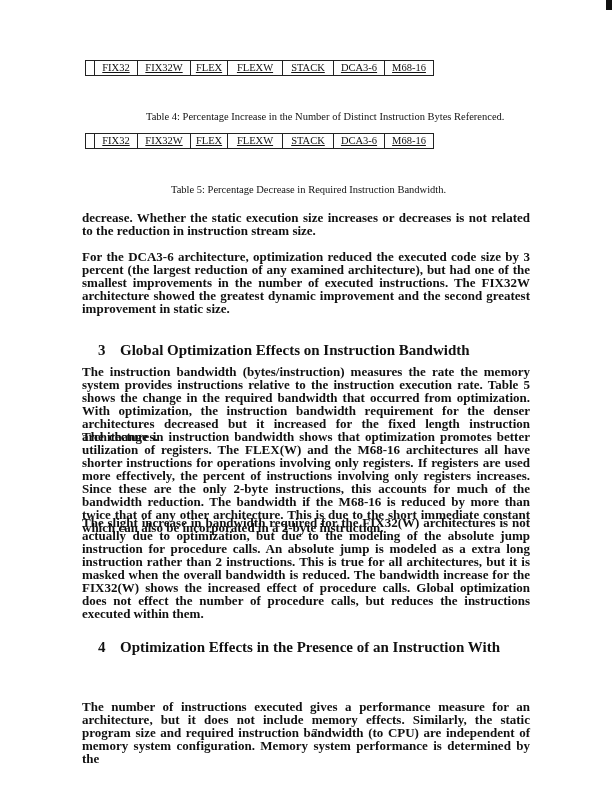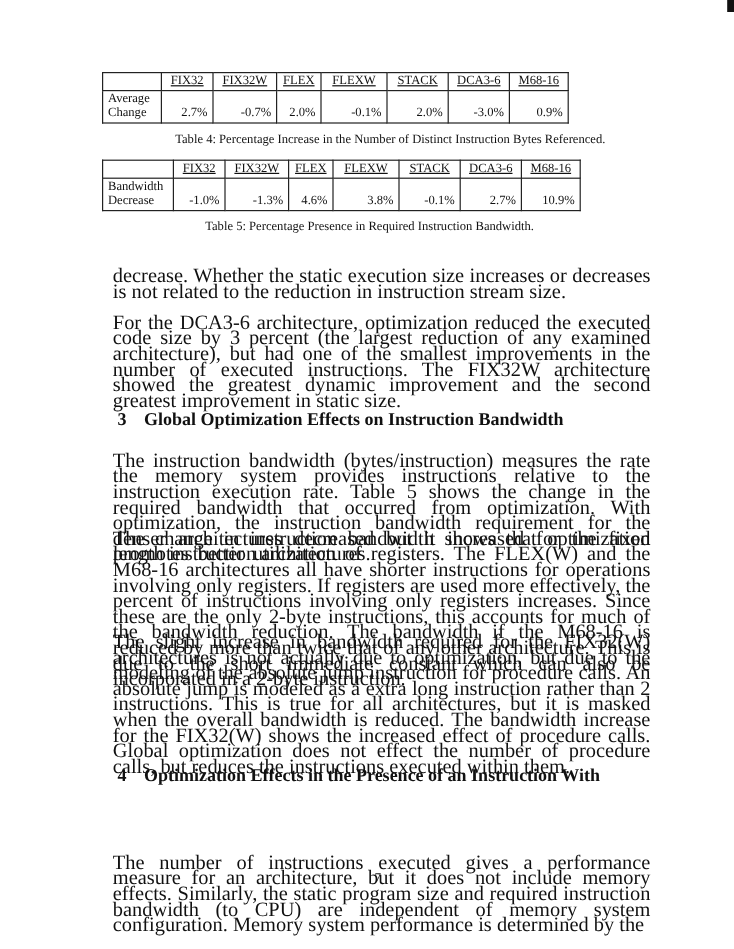--- a/index.html
+++ b/index.html
@@ -24,22 +24,23 @@
   .data-table .row-label-line { display: block; }
   #t4 { left: 85px; top: 60px; }
   #t5 { left: 85px; top: 133px; }
   .caption {
     position: absolute; font-size: 10.5px; white-space: nowrap; text-align: right;
   }
   #cap4 { left: 146px; top: 111px; }
   #cap5 { left: 171px; top: 184px; }
   .body-text {
     position: absolute; left: 82px; width: 448px;
-    font-size: 17px; line-height: 13px; text-align: justify;
-    margin: 12px;
+    font-size: 13px; line-height: 13px; text-align: justify;
+    margin: 0;
+    font-weight: bold;
   }
   .heading {
     position: absolute; left: 82px; margin: 16px;
     font-size: 15px; font-weight: bold; white-space: nowrap;
   }
   .heading .num { display: inline-block; width: 22px; }
   .page-number {
     position: absolute; left: 312px; top: 726px; font-size: 11px;
   }
 </style>
@@ -53,65 +54,39 @@
       <tr>
     <th></th>
     <th style="width:34px">FIX32</th>
     <th style="width:44px">FIX32W</th>
     <th style="width:28px">FLEX</th>
     <th style="width:46px">FLEXW</th>
     <th style="width:42px">STACK</th>
     <th style="width:42px">DCA3-6</th>
     <th style="width:40px">M68-16</th>
   </tr>
-  <tr>
-    <td class="label">
-      <span class="row-label-line">Average</span>
-      <span class="row-label-line">Change</span>
-    </td>
-    <td class="val">2.7%</td>
-    <td class="val">-0.7%</td>
-    <td class="val">2.0%</td>
-    <td class="val">-0.1%</td>
-    <td class="val">2.0%</td>
-    <td class="val">-3.0%</td>
-    <td class="val">0.9%</td>
-  </tr>
 </tbody>
   </table>
 <div id="cap4" class="caption">Table 4: Percentage Increase in the Number of Distinct Instruction Bytes Referenced.</div>
 
 <table id="t5" class="data-table">
   <tbody>
       <tr>
     <th></th>
     <th style="width:34px">FIX32</th>
     <th style="width:44px">FIX32W</th>
     <th style="width:28px">FLEX</th>
     <th style="width:46px">FLEXW</th>
     <th style="width:42px">STACK</th>
     <th style="width:42px">DCA3-6</th>
     <th style="width:40px">M68-16</th>
   </tr>
-  <tr>
-    <td class="label" style="width:50px">
-      <span class="row-label-line">Bandwidth</span>
-      <span class="row-label-line">Decrease</span>
-    </td>
-    <td class="val">-1.0%</td>
-    <td class="val">-1.3%</td>
-    <td class="val">4.6%</td>
-    <td class="val">3.8%</td>
-    <td class="val">-0.1%</td>
-    <td class="val">2.7%</td>
-    <td class="val">10.9%</td>
-  </tr>
 </tbody>
   </table>
-<div id="cap5" class="caption">Table 5: Percentage Presence in Required Instruction Bandwidth.</div>
+<div id="cap5" class="caption">Table 5: Percentage Decrease in Required Instruction Bandwidth.</div>
 
 <p class="body-text" style="top:211px">decrease. Whether the static execution size increases or decreases is not related to the reduction in instruction stream size.</p>
 <p class="body-text" style="top:250px">For the DCA3-6 architecture, optimization reduced the executed code size by 3 percent (the largest reduction of any examined architecture), but had one of the smallest improvements in the number of executed instructions. The FIX32W architecture showed the greatest dynamic improvement and the second greatest improvement in static size.</p>
 
 <h2 class="heading" style="top:326px">
   <span class="num">3</span><span>Global Optimization Effects on Instruction Bandwidth</span>
 </h2>
 
 <p class="body-text" style="top:365px">The instruction bandwidth (bytes/instruction) measures the rate the memory system provides instructions relative to the instruction execution rate. Table 5 shows the change in the required bandwidth that occurred from optimization. With optimization, the instruction bandwidth requirement for the denser architectures decreased but it increased for the fixed length instruction architectures.</p>
 <p class="body-text" style="top:430px">The change in instruction bandwidth shows that optimization promotes better utilization of registers. The FLEX(W) and the M68-16 architectures all have shorter instructions for operations involving only registers. If registers are used more effectively, the percent of instructions involving only registers increases. Since these are the only 2-byte instructions, this accounts for much of the bandwidth reduction. The bandwidth if the M68-16 is reduced by more than twice that of any other architecture. This is due to the short immediate constant which can also be incorporated in a 2-byte instruction.</p>

